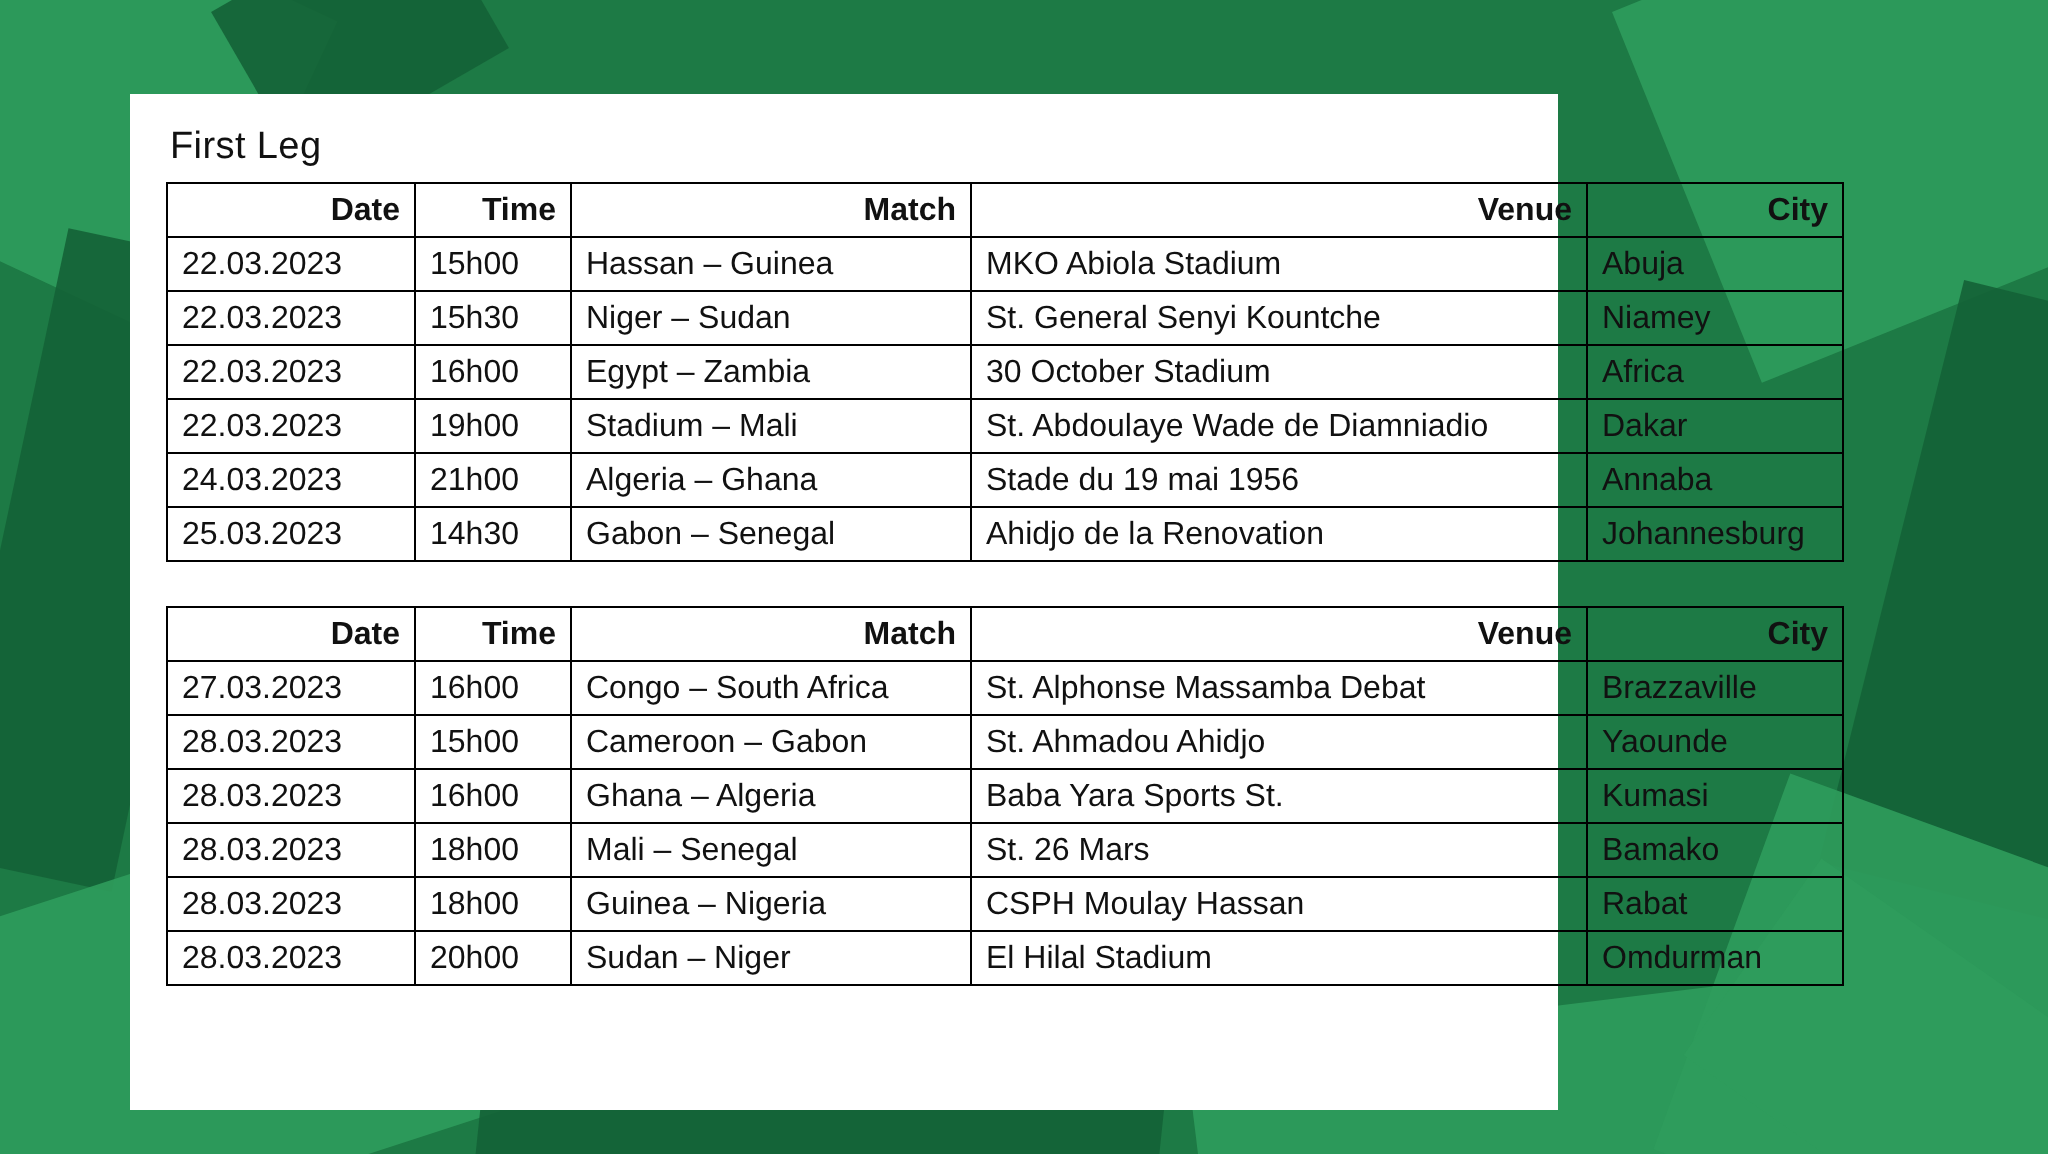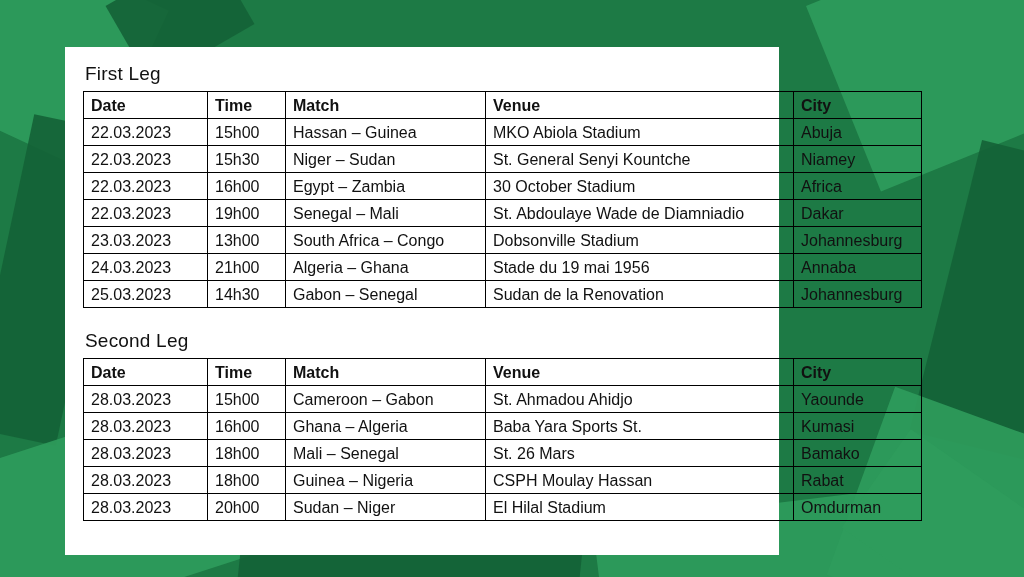--- a/index.html
+++ b/index.html
@@ -73,20 +73,21 @@
     color: #111111;
     text-align: left;
     padding: 3px 7px;
     height: 20px;
     line-height: 19px;
     white-space: nowrap;
     overflow: hidden;
   }
   table.fixtures th {
     font-weight: bold;
+    text-align: right;
   }
   col.c-date { width: 124px; }
   col.c-time { width: 78px; }
   col.c-match { width: 200px; }
   col.c-venue { width: 308px; }
   col.c-city { width: 128px; }
 </style>
 </head>
 <body>
 
@@ -141,70 +142,69 @@
           <tr>
             <td>22.03.2023</td>
             <td>16h00</td>
             <td>Egypt – Zambia</td>
             <td>30 October Stadium</td>
             <td>Africa</td>
           </tr>
           <tr>
             <td>22.03.2023</td>
             <td>19h00</td>
-            <td>Senegal – Mali</td>
+            <td>Stadium – Mali</td>
             <td>St. Abdoulaye Wade de Diamniadio</td>
             <td>Dakar</td>
-          </tr>
-          <tr>
-            <td>23.03.2023</td>
-            <td>13h00</td>
-            <td>South Africa – Congo</td>
-            <td>Dobsonville Stadium</td>
-            <td>Johannesburg</td>
           </tr>
           <tr>
             <td>24.03.2023</td>
             <td>21h00</td>
             <td>Algeria – Ghana</td>
             <td>Stade du 19 mai 1956</td>
             <td>Annaba</td>
           </tr>
           <tr>
             <td>25.03.2023</td>
             <td>14h30</td>
             <td>Gabon – Senegal</td>
-            <td>Sudan de la Renovation</td>
+            <td>Ahidjo de la Renovation</td>
             <td>Johannesburg</td>
           </tr>
         </tbody>
       </table>
     </div>
 
     <div class="leg-block">
-      <div class="leg-title">Second Leg</div>
       <table class="fixtures">
         <colgroup>
           <col class="c-date">
             <col class="c-time">
             <col class="c-match">
             <col class="c-venue">
             <col class="c-city">
         </colgroup>
         <thead>
           <tr>
             <th>Date</th>
             <th>Time</th>
             <th>Match</th>
             <th>Venue</th>
             <th>City</th>
           </tr>
         </thead>
         <tbody>
           <tr>
+            <td>27.03.2023</td>
+            <td>16h00</td>
+            <td>Congo – South Africa</td>
+            <td>St. Alphonse Massamba Debat</td>
+            <td>Brazzaville</td>
+          </tr>
+          <tr>
             <td>28.03.2023</td>
             <td>15h00</td>
             <td>Cameroon – Gabon</td>
             <td>St. Ahmadou Ahidjo</td>
             <td>Yaounde</td>
           </tr>
           <tr>
             <td>28.03.2023</td>
             <td>16h00</td>
             <td>Ghana – Algeria</td>

